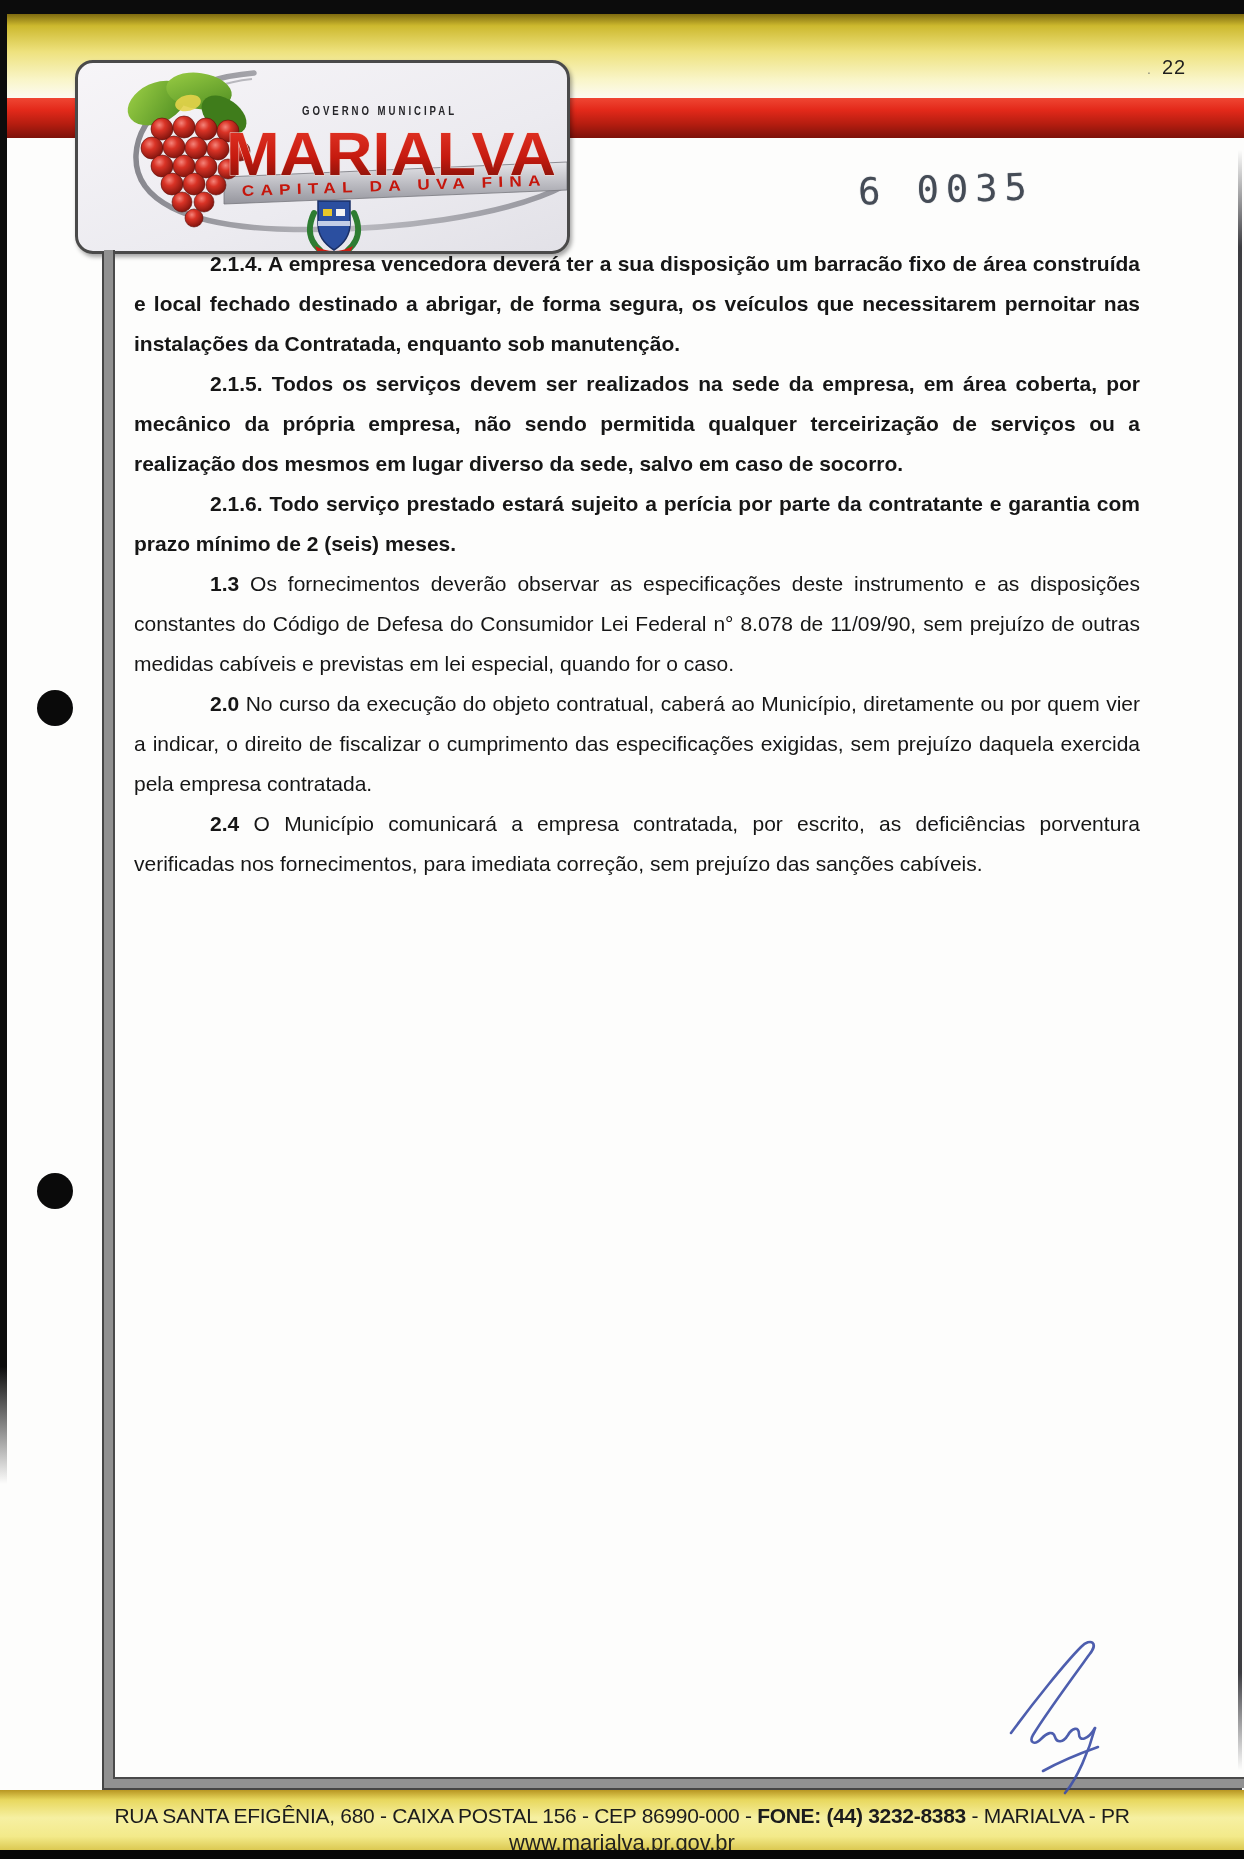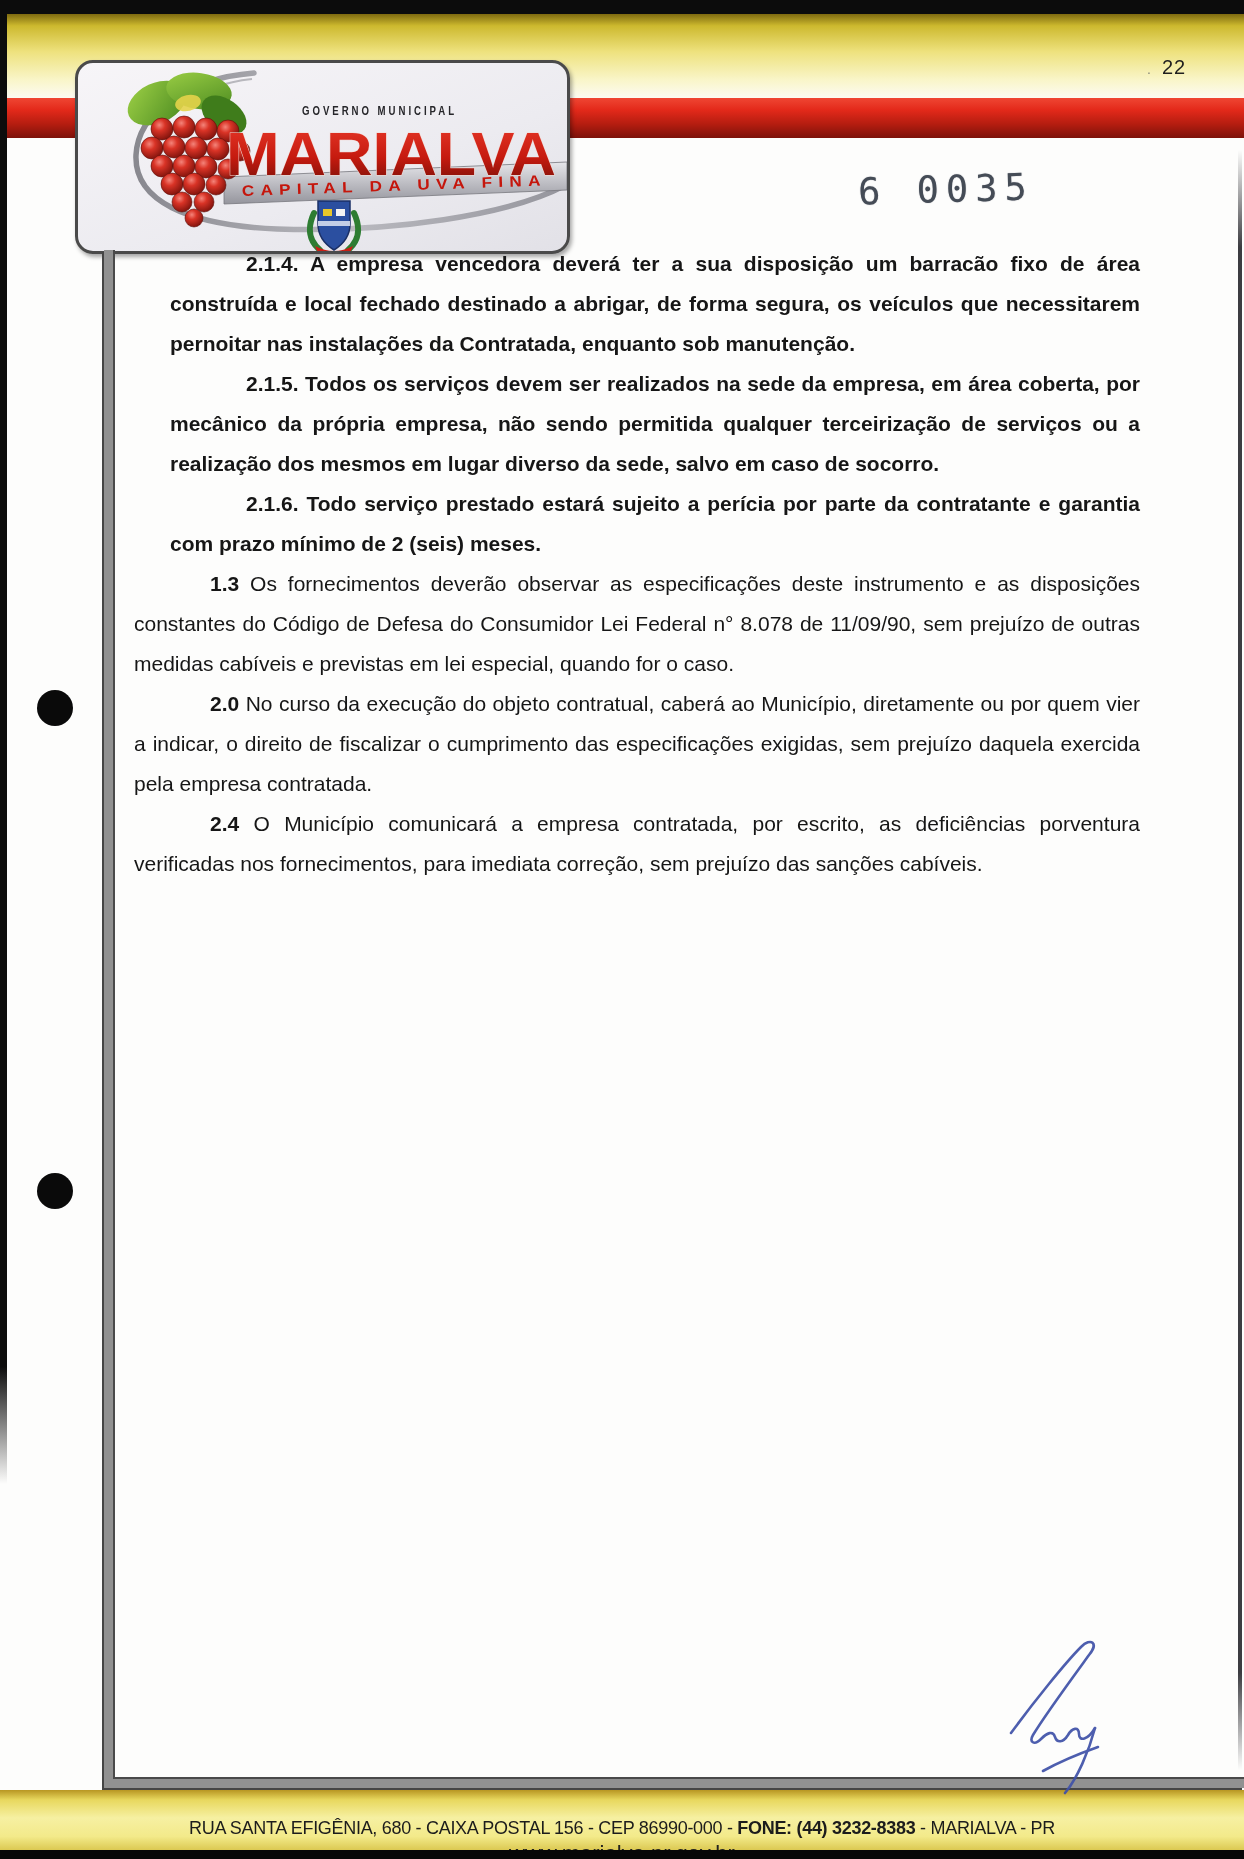--- a/index.html
+++ b/index.html
@@ -35,29 +35,29 @@
   
   .frame{position:absolute;left:104px;top:250px;right:0;bottom:71px;
     border-left:9px solid #919191;border-bottom:9px solid #919191;
     box-shadow:-2px 2px 0 0 #454545, inset 2px -2px 0 0 #4a4a4a;}
   .hole-dot{position:absolute;left:37px;width:36px;height:36px;border-radius:50%;background:#0a0a0a;}
   .hole-dot.d1{top:690px;} .hole-dot.d2{top:1173px;}
   
   .doc-text{position:absolute;left:134px;top:244px;width:1006px;color:#161616;
     font-size:21px;line-height:40px;text-align:justify;}
   .doc-text p{margin:0;text-indent:76px;}
-  .doc-text p.b{font-weight:bold;margin-left:36px;}
+  .doc-text p.b{font-weight:bold;}
   .doc-text .pnum{font-weight:bold;}
   
   .signature{position:absolute;left:1003px;top:1633px;z-index:5;}
   
   .footer-band{position:absolute;left:0;top:1790px;width:100%;height:62px;z-index:4;
     background:linear-gradient(180deg,#b89622 0%,#e8d85e 16%,#f6f0a2 45%,#f3ea8a 75%,#d8c44a 100%);
     color:#1c1c1c;text-align:center;}
-  .footer-line1{margin-top:28px;font-size:18px;letter-spacing:-0.3px;}
+  .footer-line1{margin-top:14px;font-size:21px;letter-spacing:-0.3px;}
   .footer-line1 .bold{font-weight:bold;}
   .footer-line2{margin-top:2px;font-size:22px;color:#23231e;}
   .bottom-black-bar{position:absolute;left:0;bottom:0;width:100%;height:9px;background:#070707;z-index:6;}
 </style>
 </head>
 <body>
 
 <div class="scan">
 
   <div class="top-black-bar"></div>

